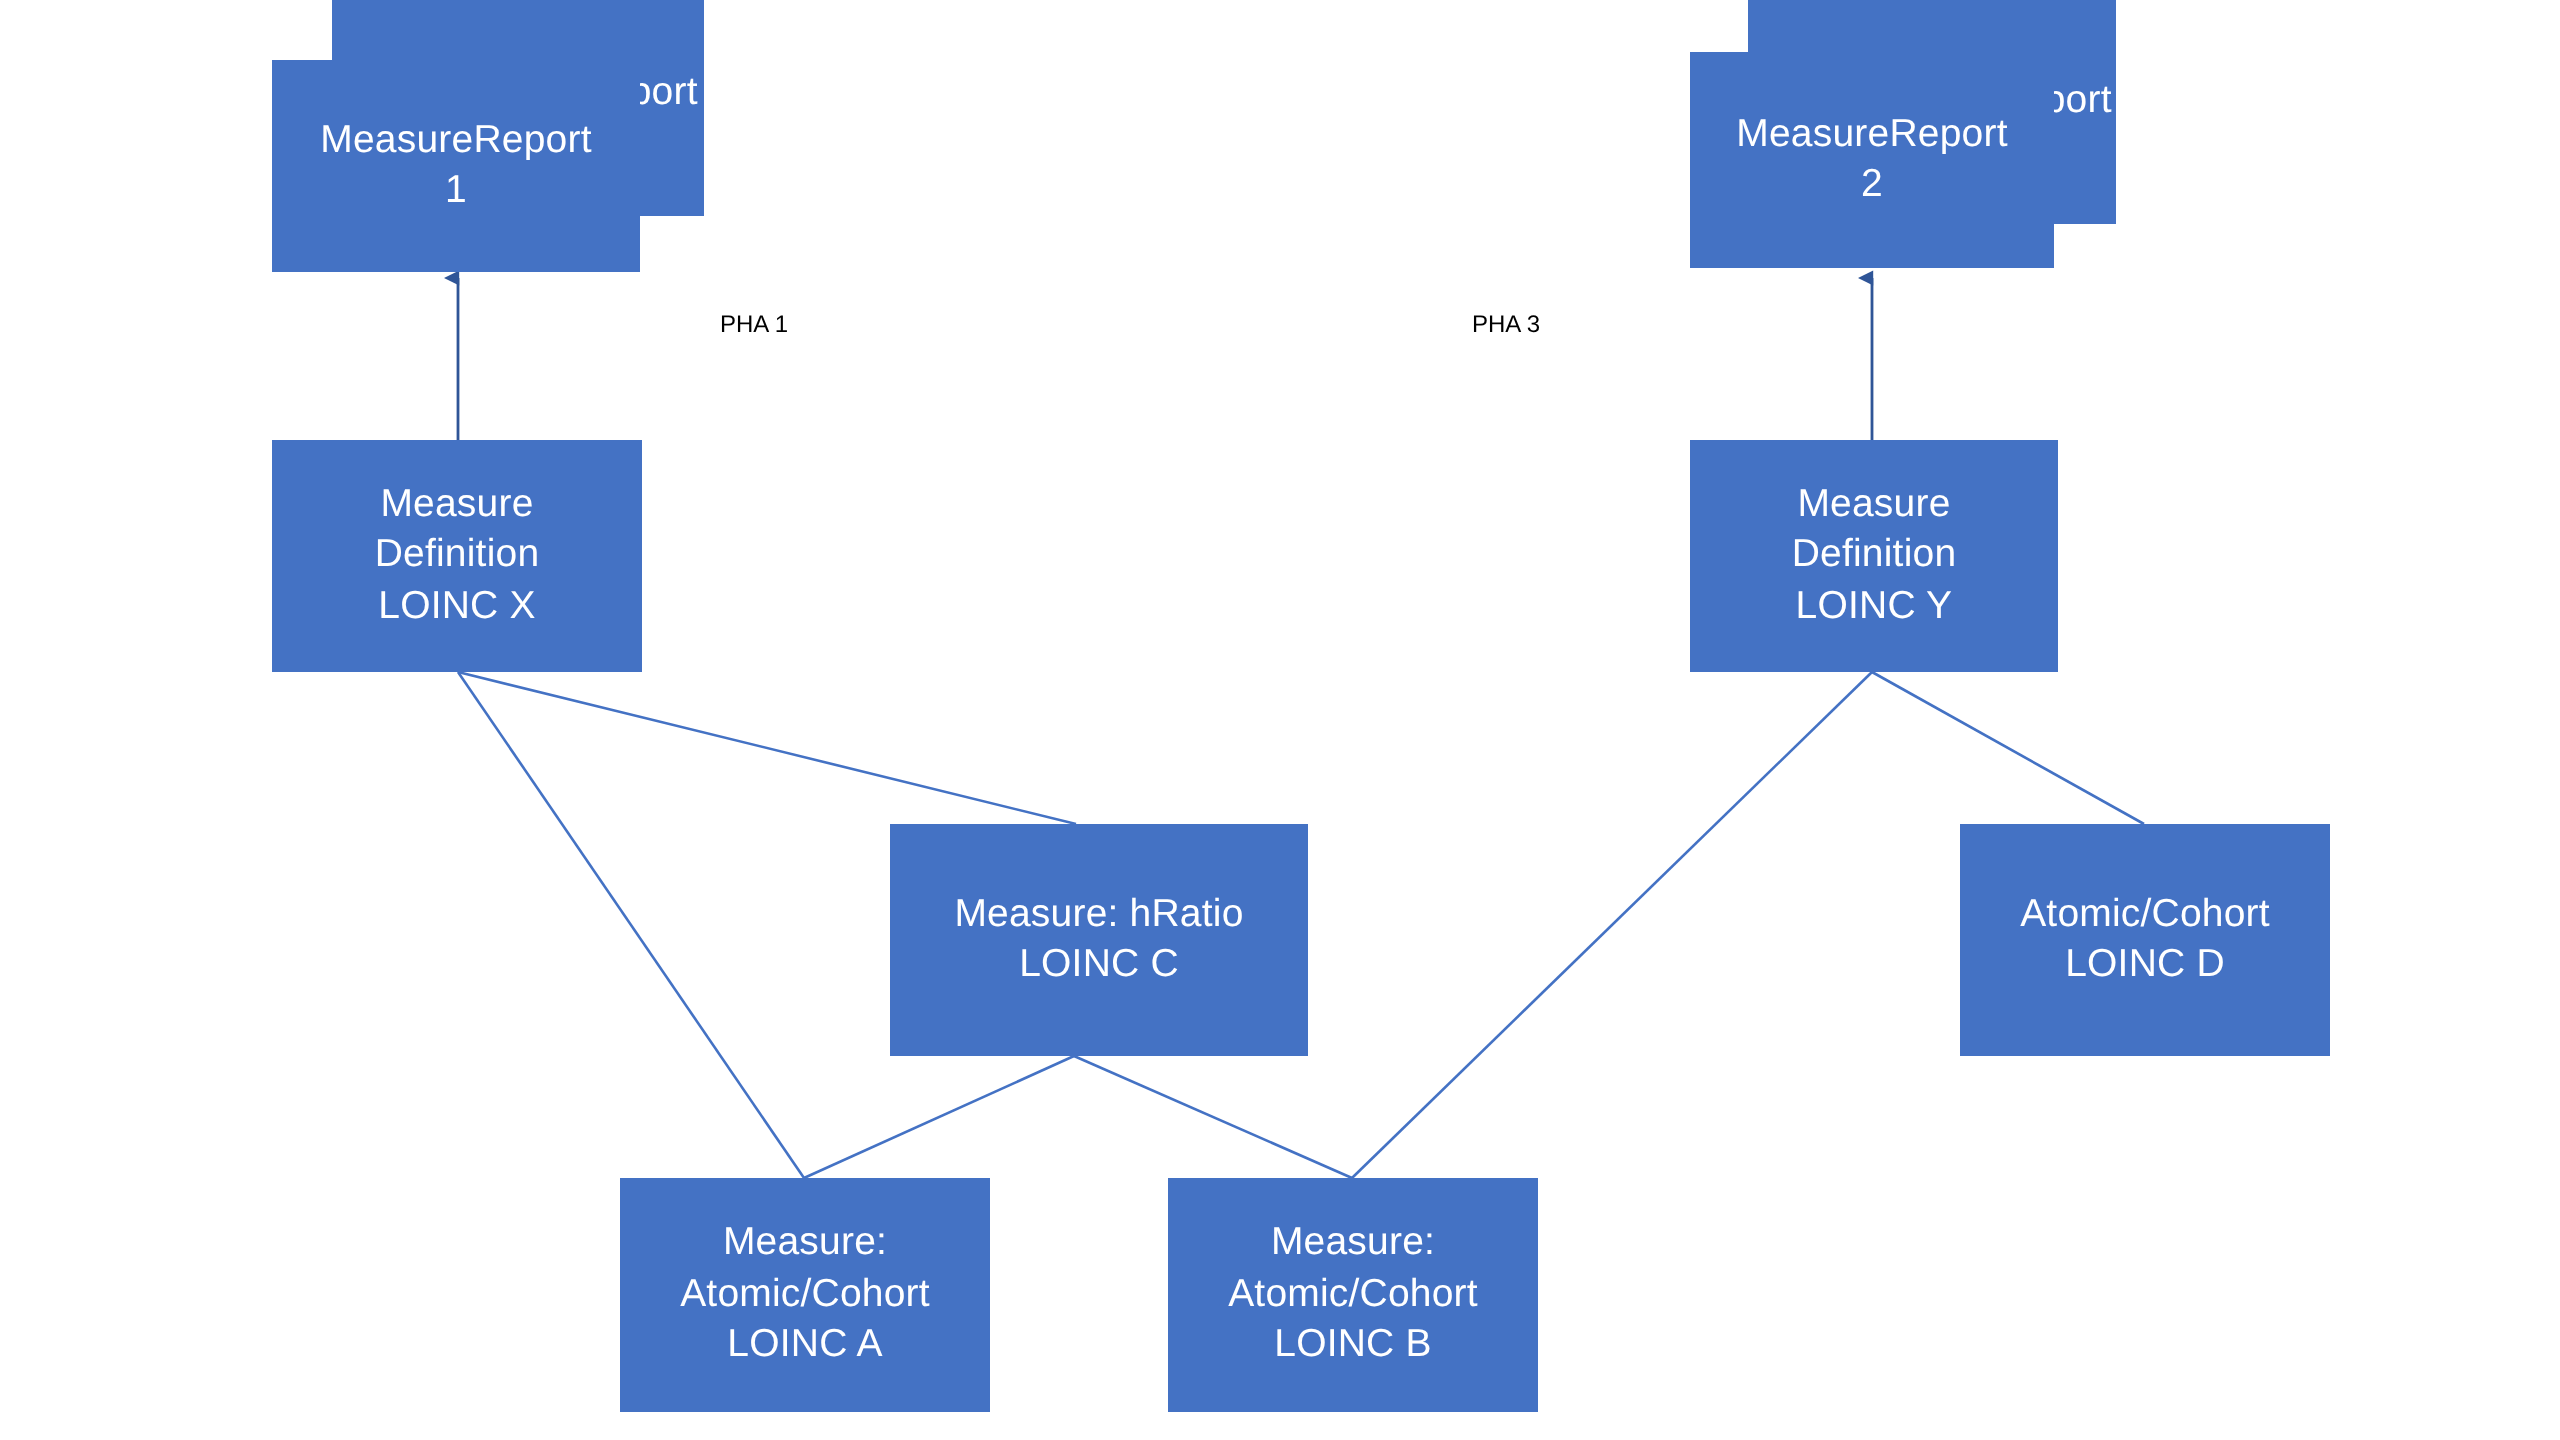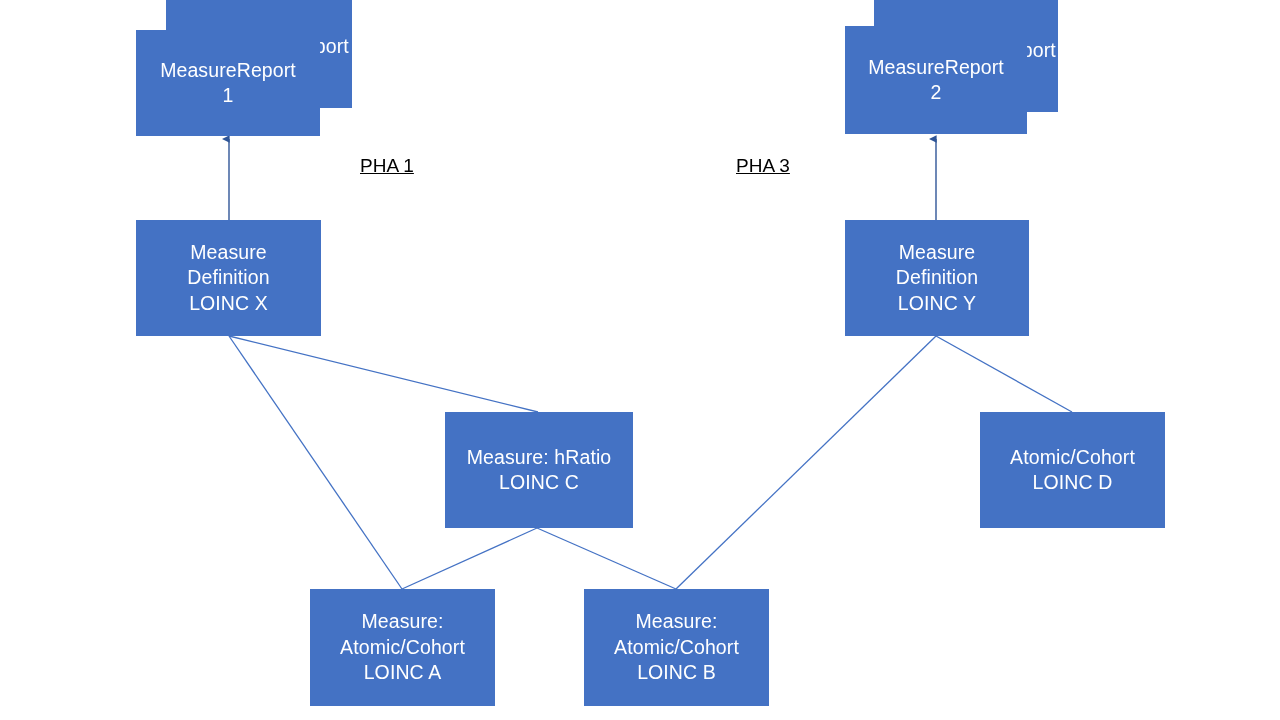--- a/index.html
+++ b/index.html
@@ -42,24 +42,23 @@
   }
   .node.back {
     z-index: 1;
   }
   .node.front {
     z-index: 2;
   }
   .plain-label {
     position: absolute;
     color: #000000;
-    font-size: 19px;
+    font-size: 12px;
     line-height: 1.2;
     white-space: nowrap;
-    text-decoration: underline;
   }
 </style>
 </head>
 <body>
 
 <div id="canvas">
 
   <svg id="edges" viewBox="0 0 1280 720" width="1280" height="720">
     <defs>
       <marker id="arrowUp" markerWidth="9" markerHeight="9" refX="4.5" refY="7.6" orient="auto" markerUnits="userSpaceOnUse">
@@ -95,21 +94,21 @@
 
   <div class="node back" style="left:874px; top:-10px; width:184px; height:122px; padding-left:44px;">MeasureReport</div>
 
   <div class="node front" style="left:845px; top:26px; width:182px; height:108px;">MeasureReport
 2</div>
 
   <div class="node front" style="left:845px; top:220px; width:184px; height:116px;">Measure
 Definition
 LOINC Y</div>
 
-  <div class="node front" style="left:445px; top:412px; width:188px; height:116px;">Measure: hRatio
+  <div class="node front" style="left:445px; top:412px; width:209px; height:116px;">Measure: hRatio
 LOINC C</div>
 
   <div class="node front" style="left:980px; top:412px; width:185px; height:116px;">Atomic/Cohort
 LOINC D</div>
 
   <div class="node front" style="left:310px; top:589px; width:185px; height:117px;">Measure:
 Atomic/Cohort
 LOINC A</div>
 
   <div class="node front" style="left:584px; top:589px; width:185px; height:117px;">Measure:

